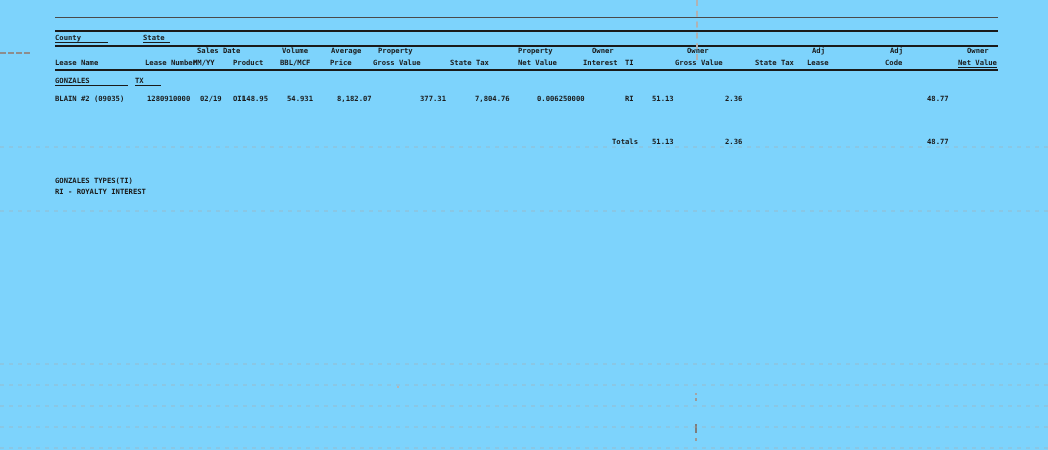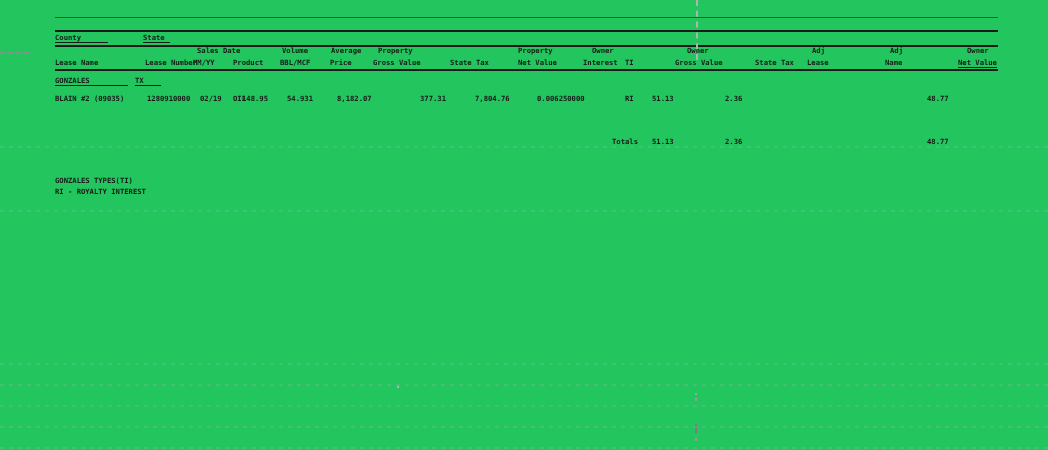--- a/index.html
+++ b/index.html
@@ -1,19 +1,19 @@
 <!DOCTYPE html>
 <html><head>
 <meta charset="utf-8">
 <style>
   html,body{margin:0;padding:0;background:#fff;}
   .sheet{
     position:relative;
     width:1048px;height:450px;
-    background:#22c55e;
+    background:#7dd3fc;
     overflow:hidden;
     font-family:"DejaVu Sans Mono","Liberation Mono",monospace;
     font-weight:bold;
     font-size:7.2px;
     line-height:8px;
     color:#1a1a1a;
   }
   .cell{position:absolute;white-space:pre;}
   .r{}
   .ul{border-bottom:1px solid #1a1a1a;}
@@ -78,21 +78,21 @@
   <span class="cell y-h2 h-bbl">BBL/MCF</span>
   <span class="cell y-h2 h-price">Price</span>
   <span class="cell y-h2 h-g1">Gross Value</span>
   <span class="cell y-h2 h-s1">State Tax</span>
   <span class="cell y-h2 h-n1">Net Value</span>
   <span class="cell y-h2 h-int">Interest</span>
   <span class="cell y-h2 h-ti">TI</span>
   <span class="cell y-h2 h-g2">Gross Value</span>
   <span class="cell y-h2 h-s2">State Tax</span>
   <span class="cell y-h2 h-code">Lease</span>
-  <span class="cell y-h2 h-val">Name</span>
+  <span class="cell y-h2 h-val">Code</span>
   <span class="cell y-h2 h-n2 ul">Net Value</span>
 
   <span class="cell y-group x-lease ul w-gonz">GONZALES</span>
   <span class="cell y-group ul w-tx" style="left:135px">TX</span>
 
   <div>
     <span class="cell y-row x-lease">BLAIN #2 (09035)</span>
     <span class="cell y-row x-lnumd">1280910000</span>
     <span class="cell y-row x-mmyyd">02/19</span>
     <span class="cell y-row x-prodd">OIL</span>

